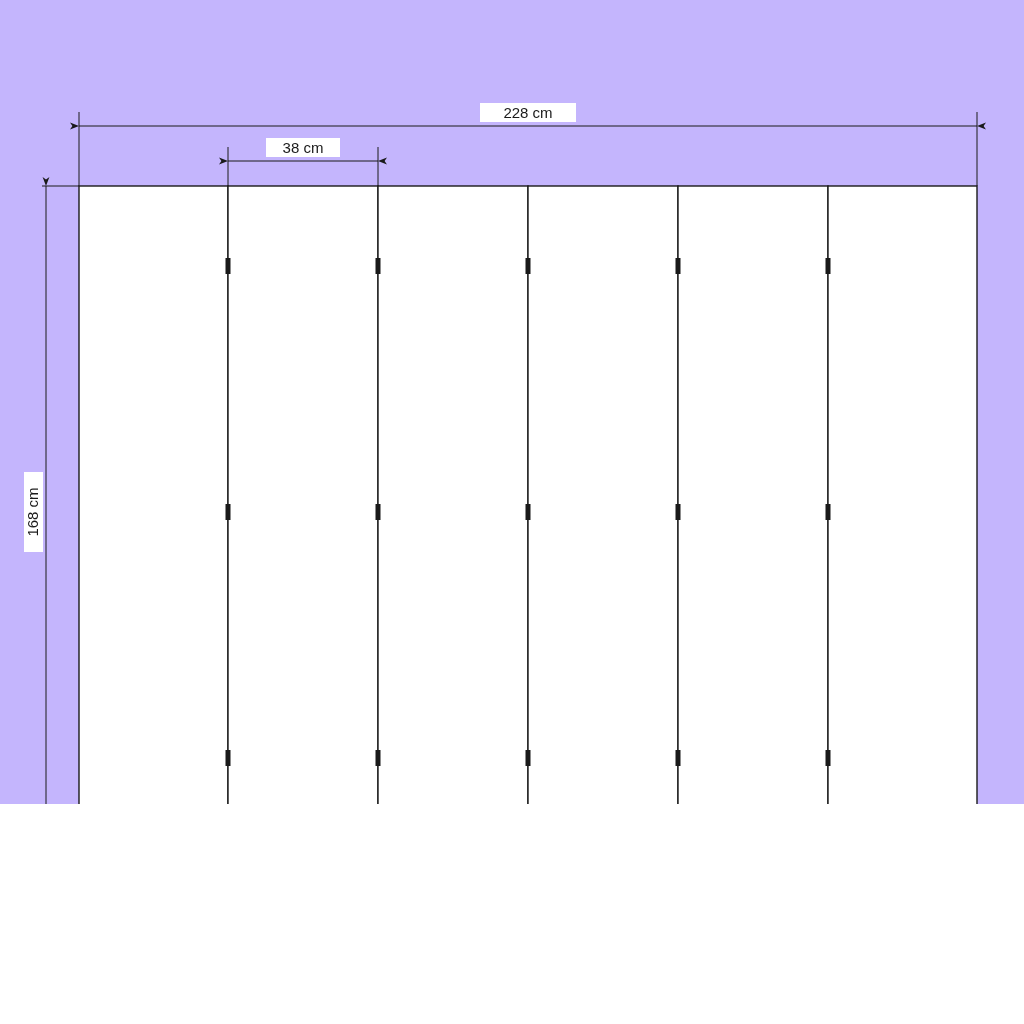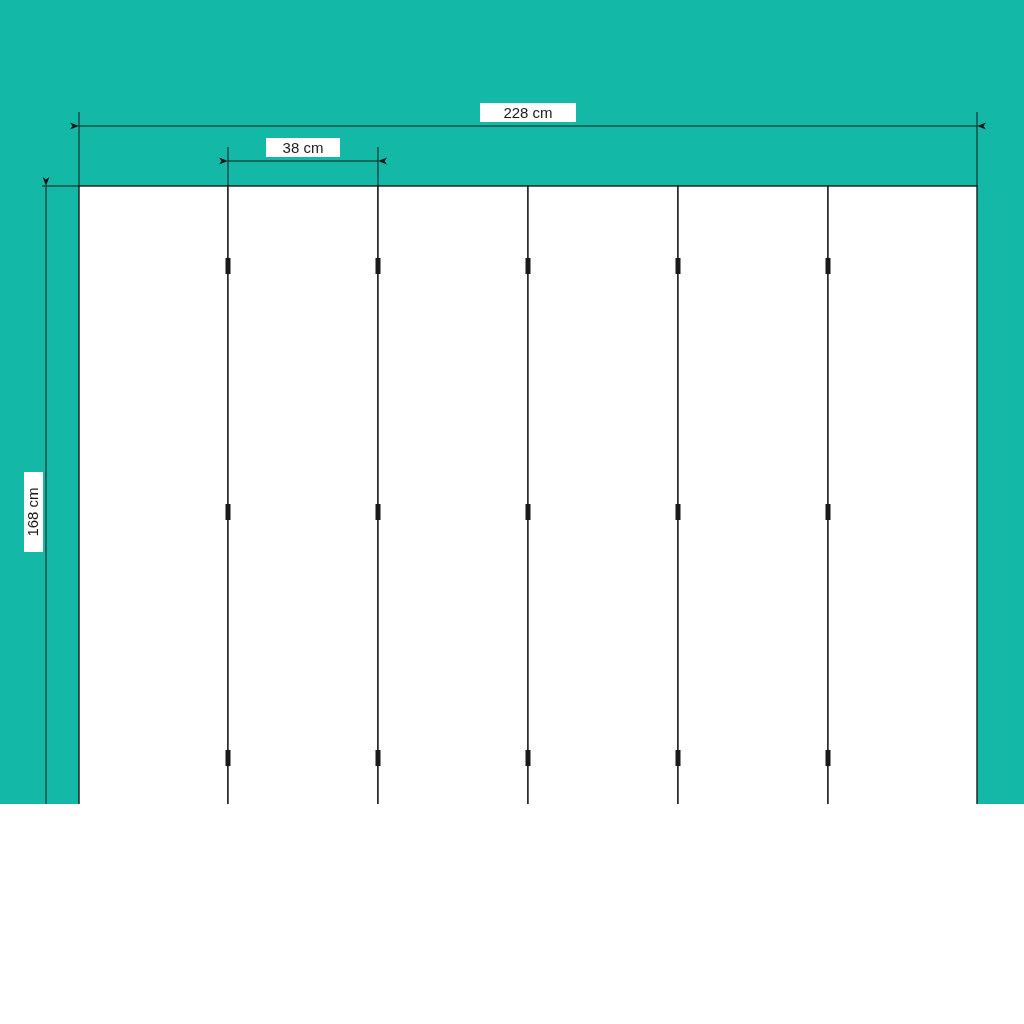--- a/index.html
+++ b/index.html
@@ -7,21 +7,21 @@
     padding: 0;
     background: #ffffff;
   }
   body {
     font-family: "Liberation Sans", sans-serif;
   }
   #stage {
     position: relative;
     width: 1024px;
     height: 804px;
-    background: #14b8a6;
+    background: #c4b5fd;
     overflow: hidden;
   }
   svg#diagram {
     position: absolute;
     left: 0;
     top: 0;
     width: 1024px;
     height: 1024px;
     display: block;
   }

